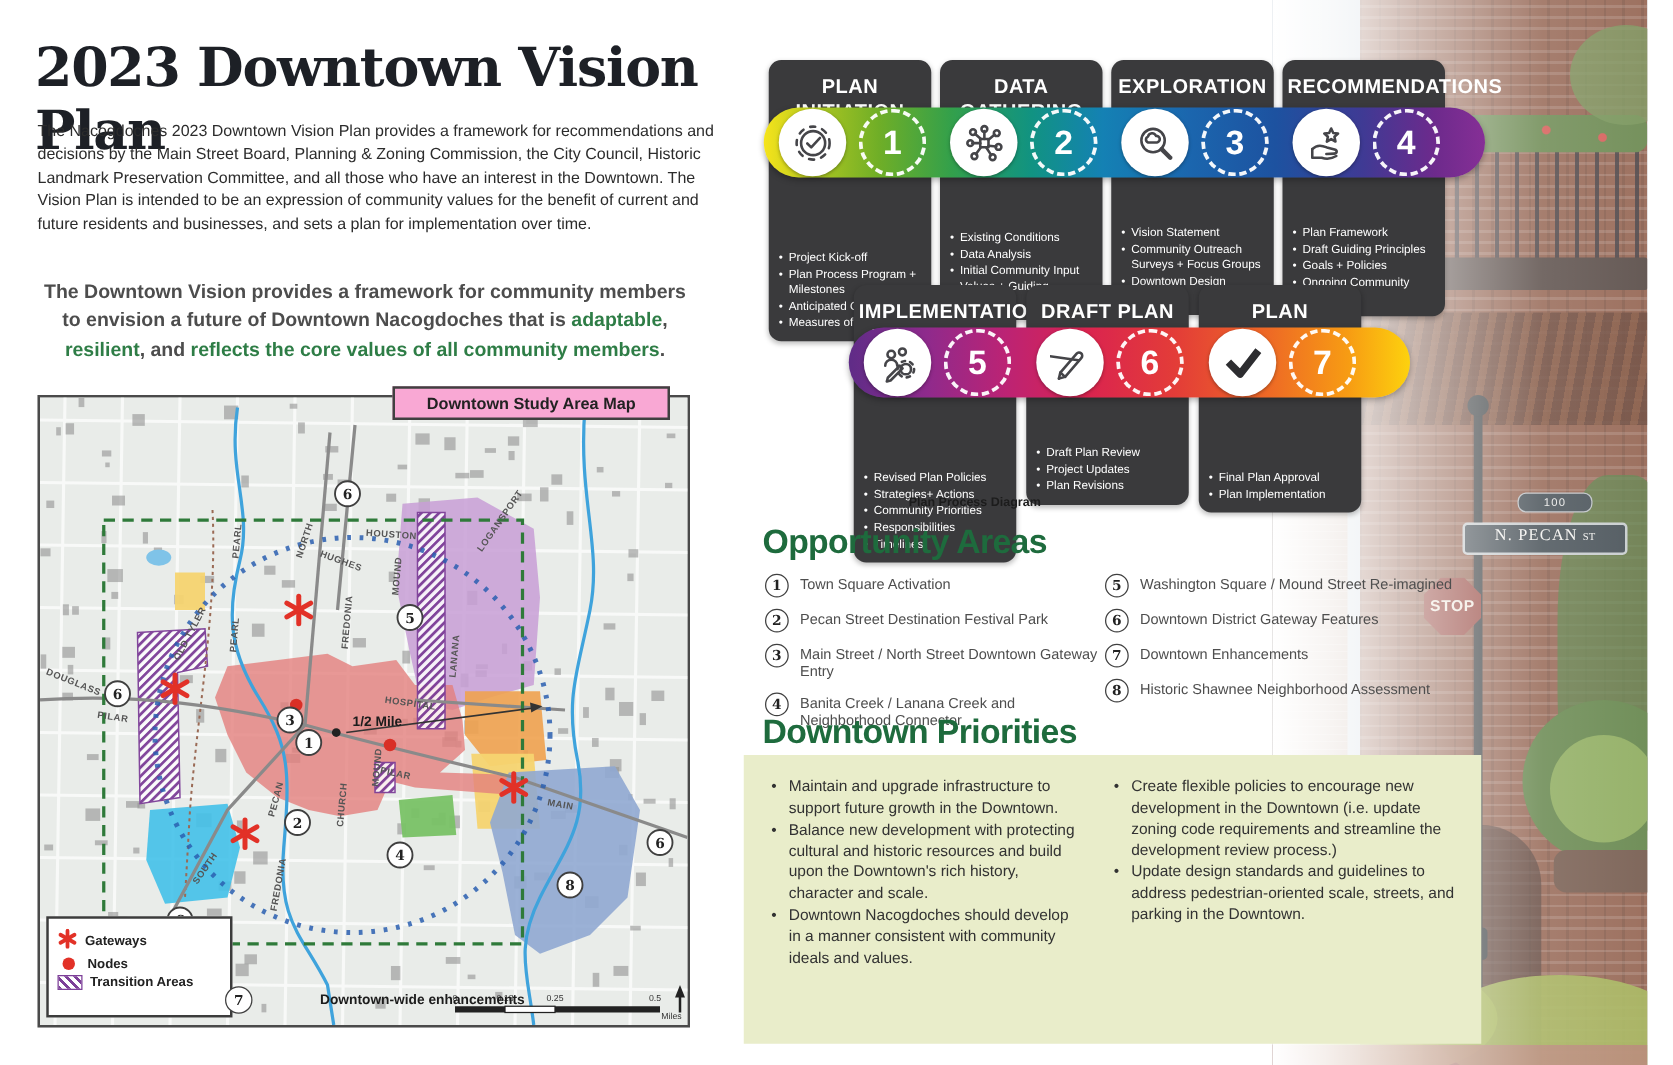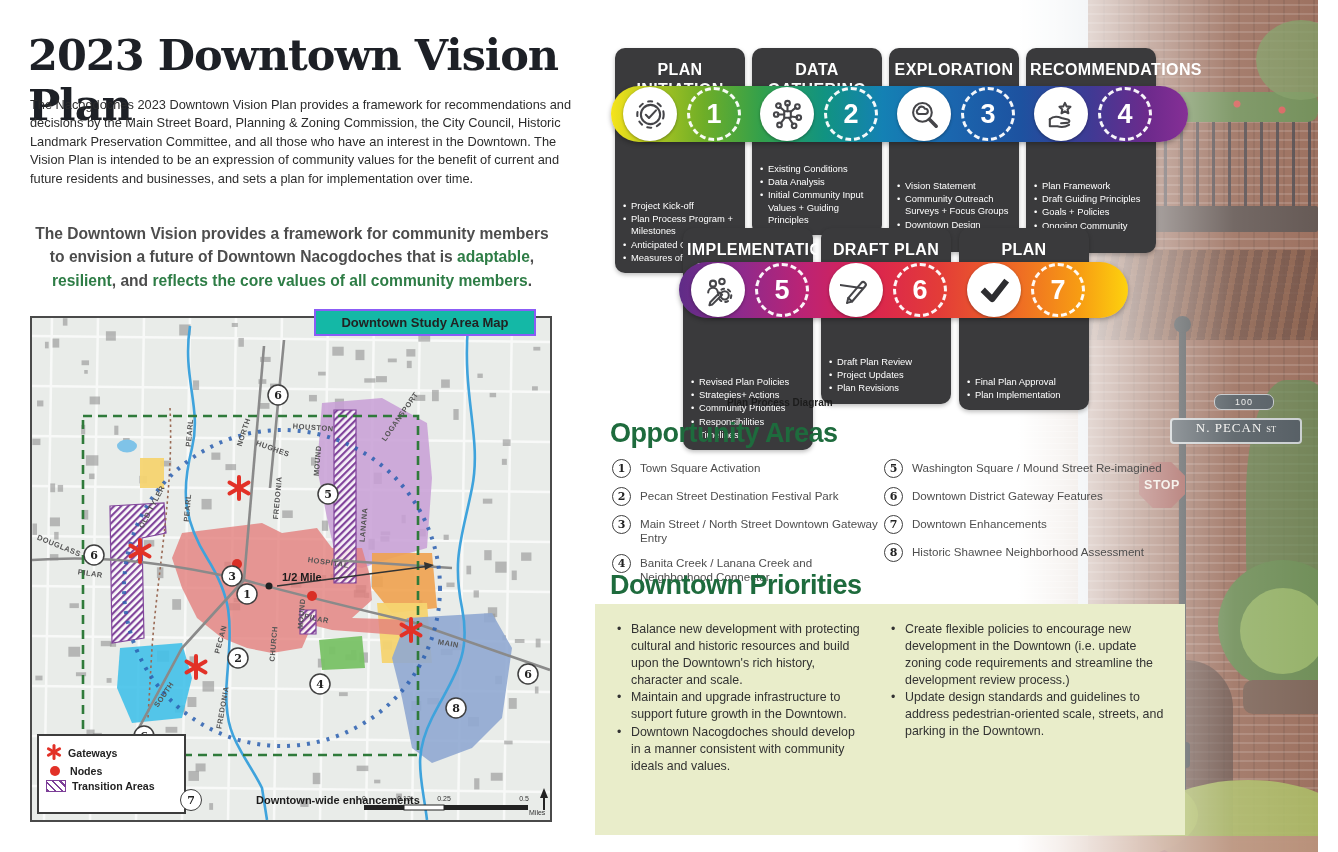--- a/index.html
+++ b/index.html
@@ -12,21 +12,21 @@
   #intro{position:absolute;left:30px;top:96px;width:552px;margin:0;
       font-size:12.8px;line-height:1.44;color:#2c2c2c;}
   #vision{position:absolute;left:30px;top:222px;width:524px;text-align:center;
       font-size:15.6px;font-weight:bold;line-height:1.5;color:#4d4d4d;}
   #vision .hl{color:#2e7d46;}
   
   #map-wrap{position:absolute;left:30px;top:316px;width:518px;height:502px;
       border:2px solid #4a4a4a;background:#e9ece9;z-index:2;}
   #map-svg{position:absolute;left:0;top:0;}
   #map-tag{position:absolute;left:314px;top:309px;width:218px;height:23px;z-index:3;
-      background:#14b8a6;border:2px solid #8b5cf6;display:flex;align-items:center;justify-content:center;
+      background:#f9a8d4;border:2px solid #404040;display:flex;align-items:center;justify-content:center;
       font-size:13px;font-weight:bold;color:#222;}
   #map-legend{position:absolute;left:5px;bottom:6px;width:132px;background:#fff;
       border:2px solid #3c3c3c;padding:5px 6px 17px 7px;z-index:3;}
   .leg-row{display:flex;align-items:center;gap:6px;margin:3px 0;font-size:10.6px;font-weight:bold;color:#222;}
   .leg-hatch{width:18px;height:10px;border:1px solid #7d3f98;
       background:repeating-linear-gradient(45deg,#7d3f98 0 2px,#fff 2px 5px);flex:0 0 auto;}
   .leg-dot{width:10px;height:10px;border-radius:50%;background:#e23127;flex:0 0 auto;margin:0 4px;}
   #map-note{position:absolute;left:148px;bottom:9px;z-index:3;display:flex;align-items:center;gap:6px;}
   #map-note .circ7{width:20px;height:20px;border:1.5px solid #3f3f3f;border-radius:50%;background:#fff;
       display:flex;align-items:center;justify-content:center;
@@ -477,21 +477,21 @@
       <div class="icon-circle" style="left: 623px; top: 87px;">
         <svg width="33" height="33" viewBox="0 0 24 24" fill="none" stroke="#454549" stroke-width="1.5" stroke-linecap="round" stroke-linejoin="round">
           <circle cx="12" cy="12" r="7"></circle>
           <circle cx="12" cy="12" r="9.6" stroke-dasharray="3 4.2"></circle>
           <path d="M8.6,12.2 l2.3,2.3 L16,9"></path>
         </svg>
       </div>
       <div class="num-circle" style="left: 687px; top: 87px;">1</div>
       <div class="card" style="left: 752px; top: 48px; min-height: 164px;">
         <div class="card-title">DATA GATHERING</div>
-        <ul class="bullets" style="margin-top: 63px;">
+        <ul class="bullets" style="margin-top: 84px;">
           <li>Existing Conditions</li>
           <li>Data Analysis</li>
           <li>Initial Community Input Values + Guiding Principles</li>
         </ul>
       </div>
       <div class="icon-circle" style="left: 760px; top: 87px;">
         <svg width="33" height="33" viewBox="0 0 24 24" fill="none" stroke="#454549" stroke-width="1.5" stroke-linecap="round" stroke-linejoin="round">
           <rect x="9.6" y="9.6" width="4.8" height="4.8"></rect>
           <g stroke-dasharray="none">
             <line x1="12" y1="9.6" x2="12" y2="5"></line>
@@ -633,22 +633,22 @@
       </div>
       <div class="opp-item">
         <span class="opp-num">8</span>
         <span class="opp-label">Historic Shawnee Neighborhood Assessment</span>
       </div>
     </div>
 
   <h2 id="pri-head" class="green-head">Downtown Priorities</h2>
   <div id="pri-panel">
     <ul id="pri-left" class="pri-list">
+        <li>Maintain and upgrade infrastructure to support future growth in the Downtown.</li>
         <li>Balance new development with protecting cultural and historic resources and build upon the Downtown's rich history, character and scale.</li>
-        <li>Maintain and upgrade infrastructure to support future growth in the Downtown.</li>
         <li>Downtown Nacogdoches should develop in a manner consistent with community ideals and values.</li>
       </ul>
     <ul id="pri-right" class="pri-list">
         <li>Create flexible policies to encourage new development in the Downtown (i.e. update zoning code requirements and streamline the development review process.)</li>
         <li>Update design standards and guidelines to address pedestrian-oriented scale, streets, and parking in the Downtown.</li>
       </ul>
   </div>
 
 </div>
 

